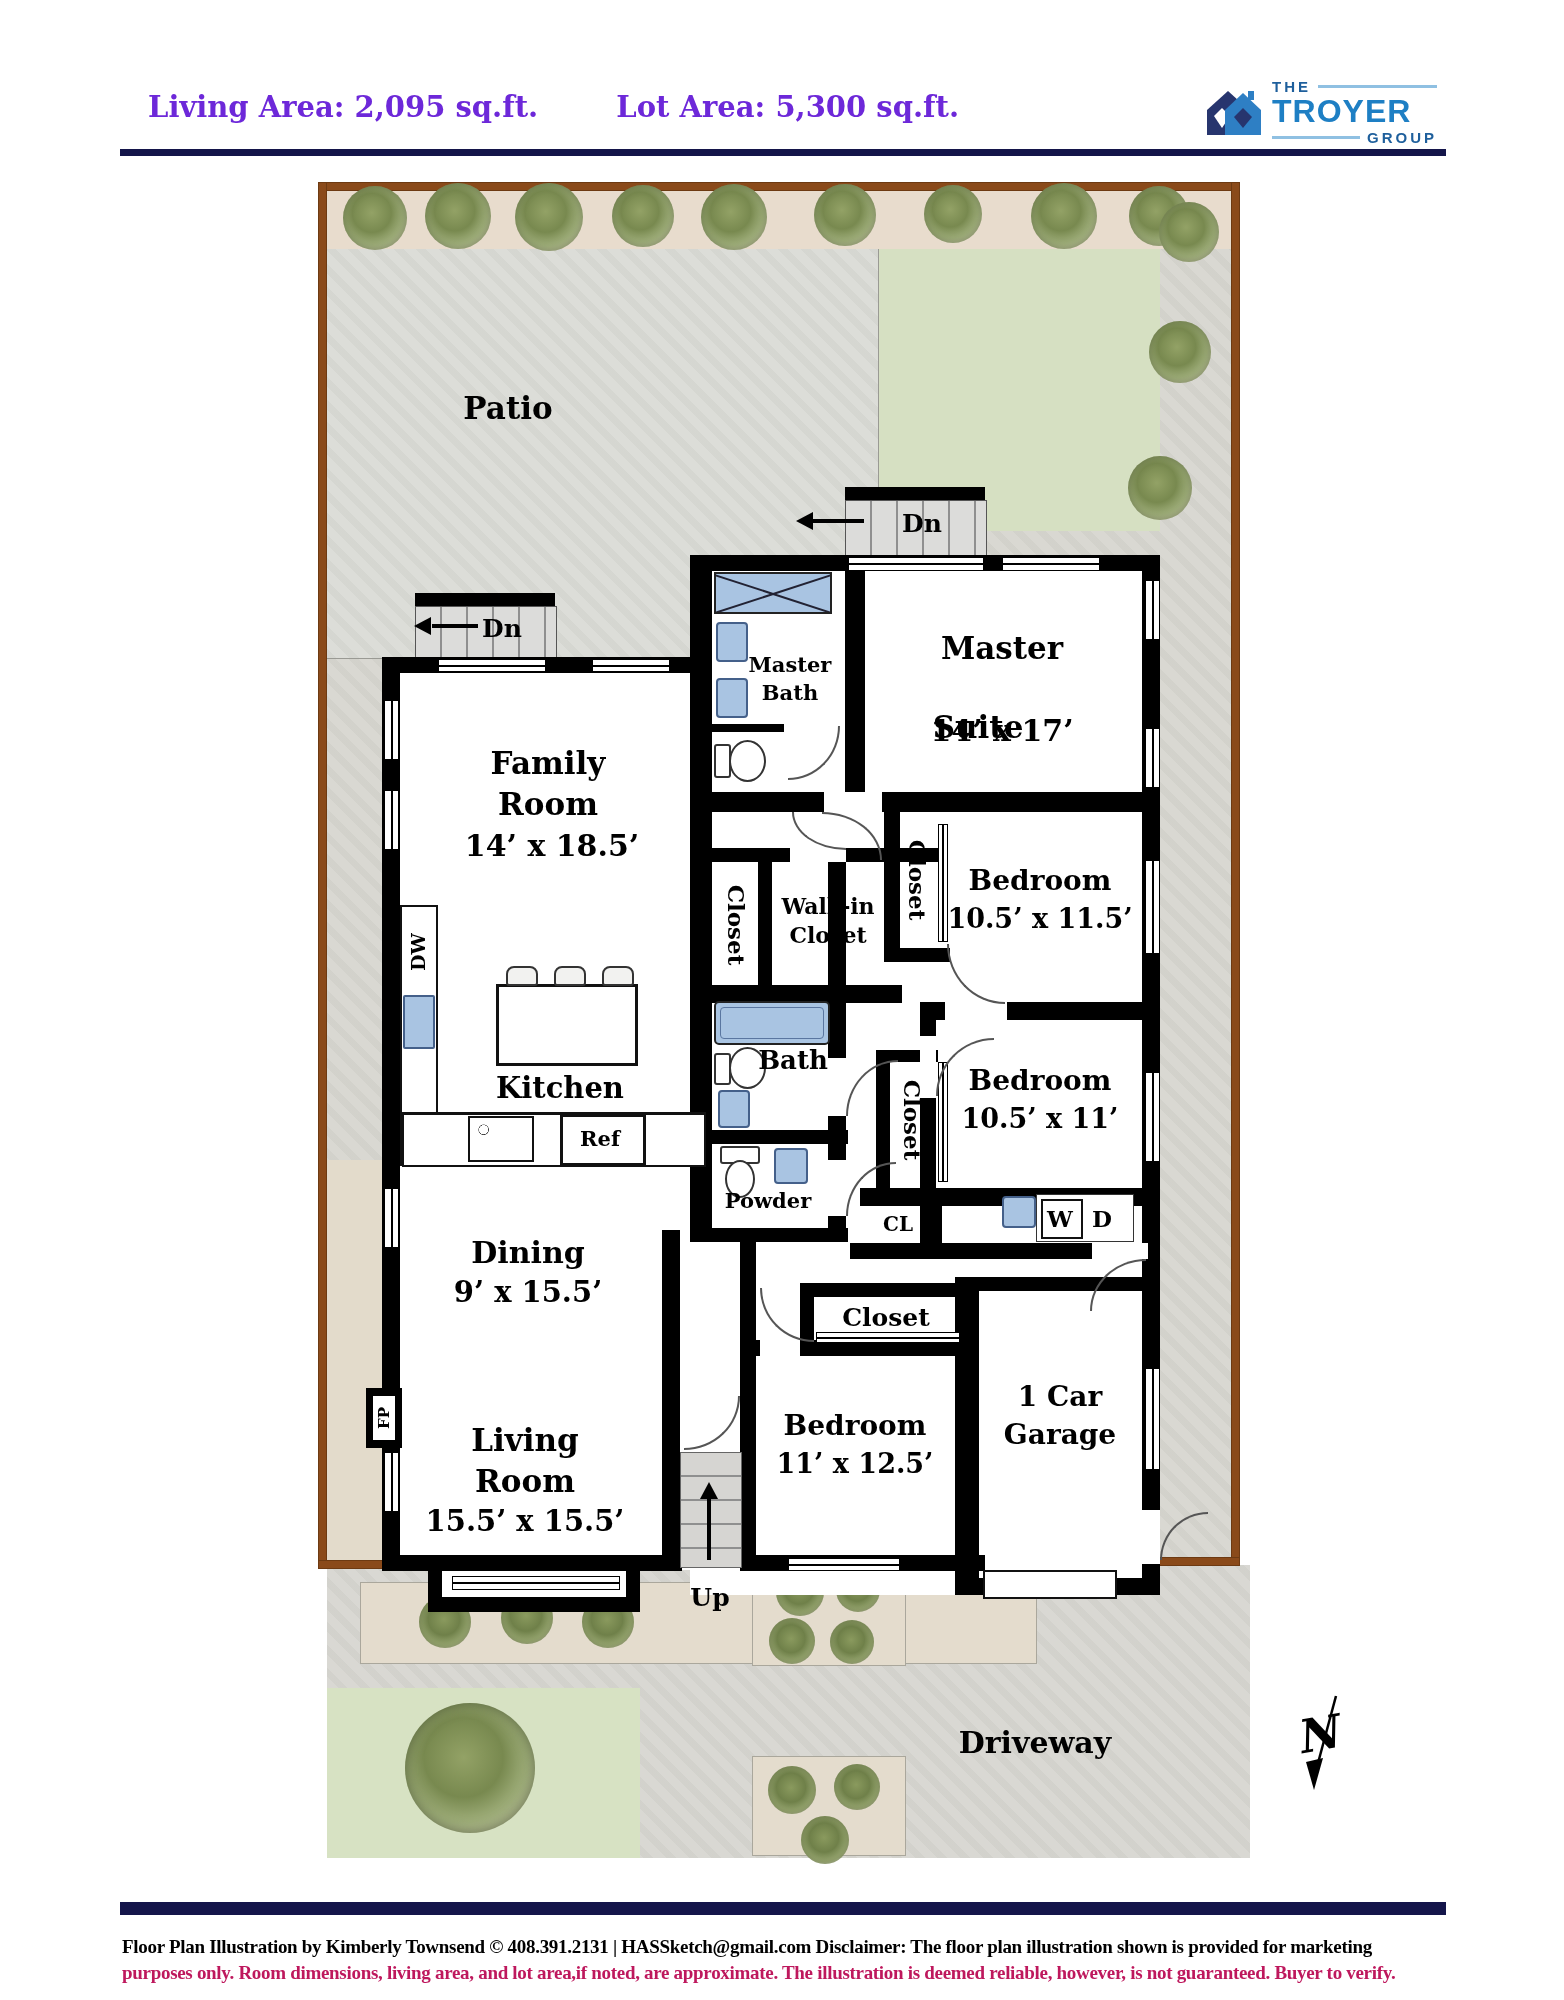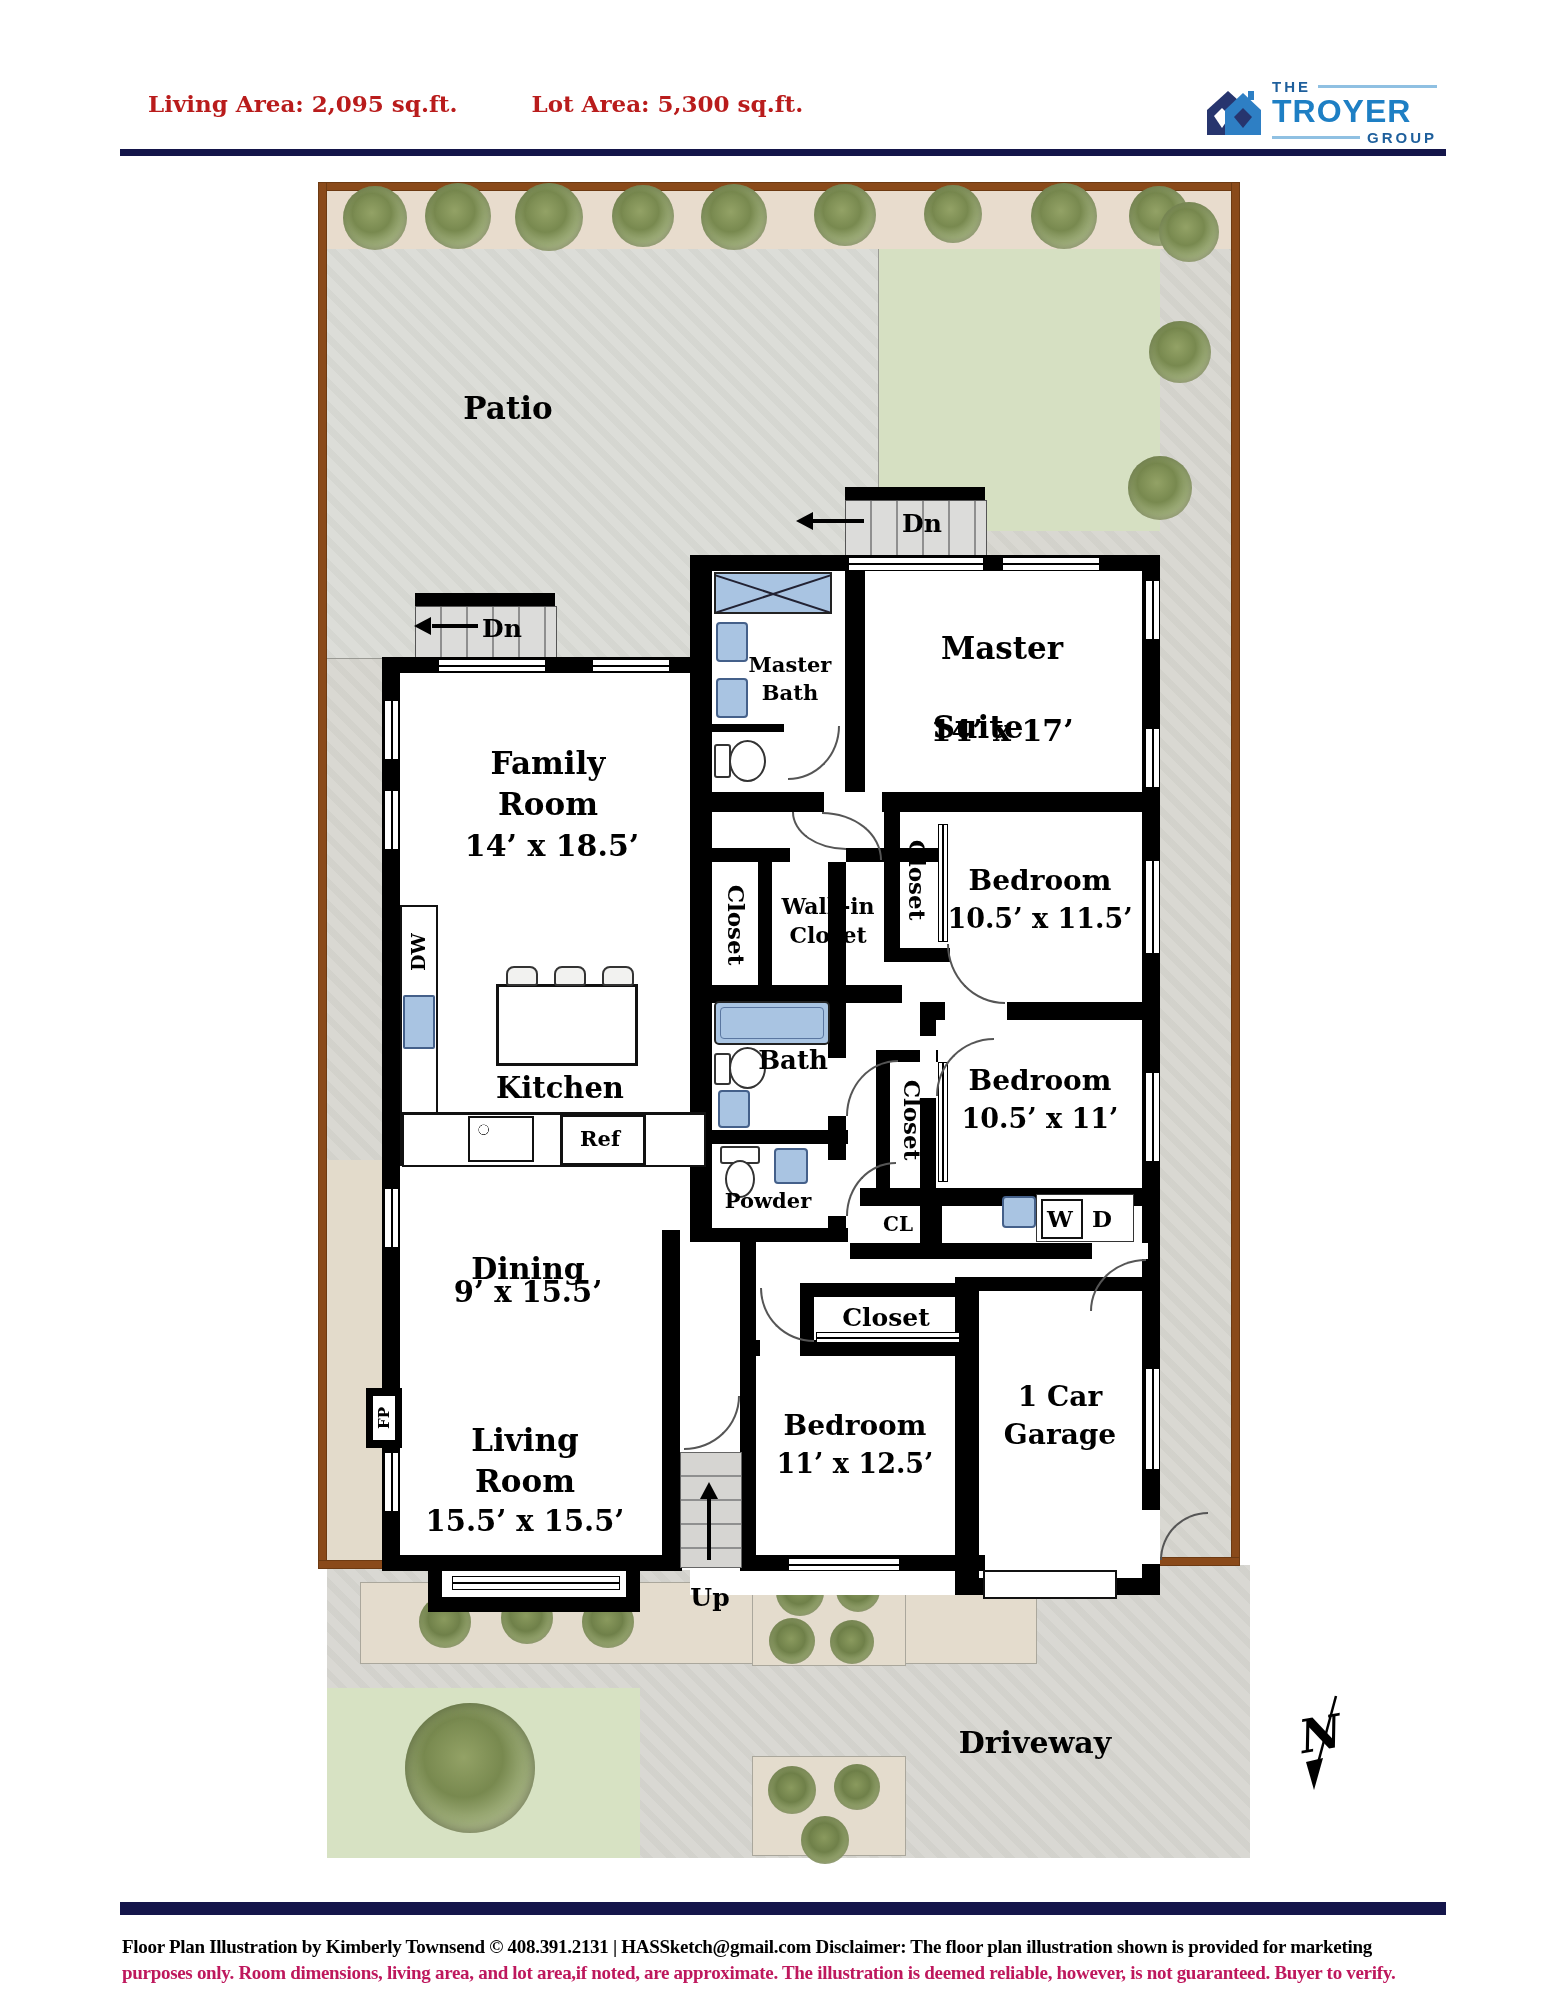--- a/index.html
+++ b/index.html
@@ -54,21 +54,21 @@
   .lot{position:absolute;background:#8a4a1a;box-shadow:0 0 0 1px #6d3a12 inset;}
   .arrow-line{position:absolute;background:#000;}
   .tri{position:absolute;width:0;height:0;border-style:solid;}
   .bed-tan{position:absolute;background:#e4dccd;border:1px solid #aaa79c;}
 </style>
 </head>
 <body>
 
 <div id="page">
 
-  <div class="abs" style="left:148px;top:90px;font-size:23px;font-weight:700;color:#b91c1c;">
+  <div class="abs" style="left:148px;top:90px;font-size:29px;font-weight:700;color:#6d28d9;">
     <span>Living Area: 2,095 sq.ft.</span>
     <span style="display:inline-block;width:58px;"></span>
     <span>Lot Area: 5,300 sq.ft.</span>
   </div>
   <div class="abs" style="left:120px;top:149px;width:1326px;height:7px;background:#14154a;"></div>
 
   <div class="abs" style="left:1200px;top:70px;width:245px;height:84px;">
     <svg width="60" height="58" viewBox="0 0 60 56" style="position:absolute;left:4px;top:12px;">
       <path d="M3 27 L24 8 L45 27 V52 H3 Z" fill="#27356e"></path>
       <path d="M10 33 L18 25 L26 33 L18 45 Z" fill="#ffffff"></path>
@@ -310,21 +310,21 @@
   <div class="lbl" style="left:793px;top:1060px;font-size:26px;">Bath</div>
 
   <div class="vlbl" style="left:912px;top:1120px;font-size:23px;">Closet</div>
   <div class="lbl" style="left:1040px;top:1080px;font-size:28px;">Bedroom</div>
   <div class="lbl" style="left:1040px;top:1118px;font-size:27px;">10.5’ x 11’</div>
 
   <div class="lbl" style="left:768px;top:1200px;font-size:21px;">Powder</div>
   <div class="lbl" style="left:898px;top:1224px;font-size:20px;">CL</div>
 
   <div class="lbl" style="left:560px;top:1088px;font-size:29px;">Kitchen</div>
-  <div class="lbl" style="left:528px;top:1252px;font-size:30px;margin-top:16px;">Dining</div>
+  <div class="lbl" style="left:528px;top:1252px;font-size:30px;">Dining</div>
   <div class="lbl" style="left:528px;top:1292px;font-size:29px;">9’ x 15.5’</div>
 
   <div class="lbl" style="left:886px;top:1317px;font-size:25px;">Closet</div>
 
   <div class="lbl" style="left:525px;top:1440px;font-size:31px;">Living</div>
   <div class="lbl" style="left:525px;top:1481px;font-size:31px;">Room</div>
   <div class="lbl" style="left:525px;top:1521px;font-size:29px;">15.5’ x 15.5’</div>
 
   <div class="lbl" style="left:855px;top:1425px;font-size:28px;">Bedroom</div>
   <div class="lbl" style="left:855px;top:1463px;font-size:27px;">11’ x 12.5’</div>

